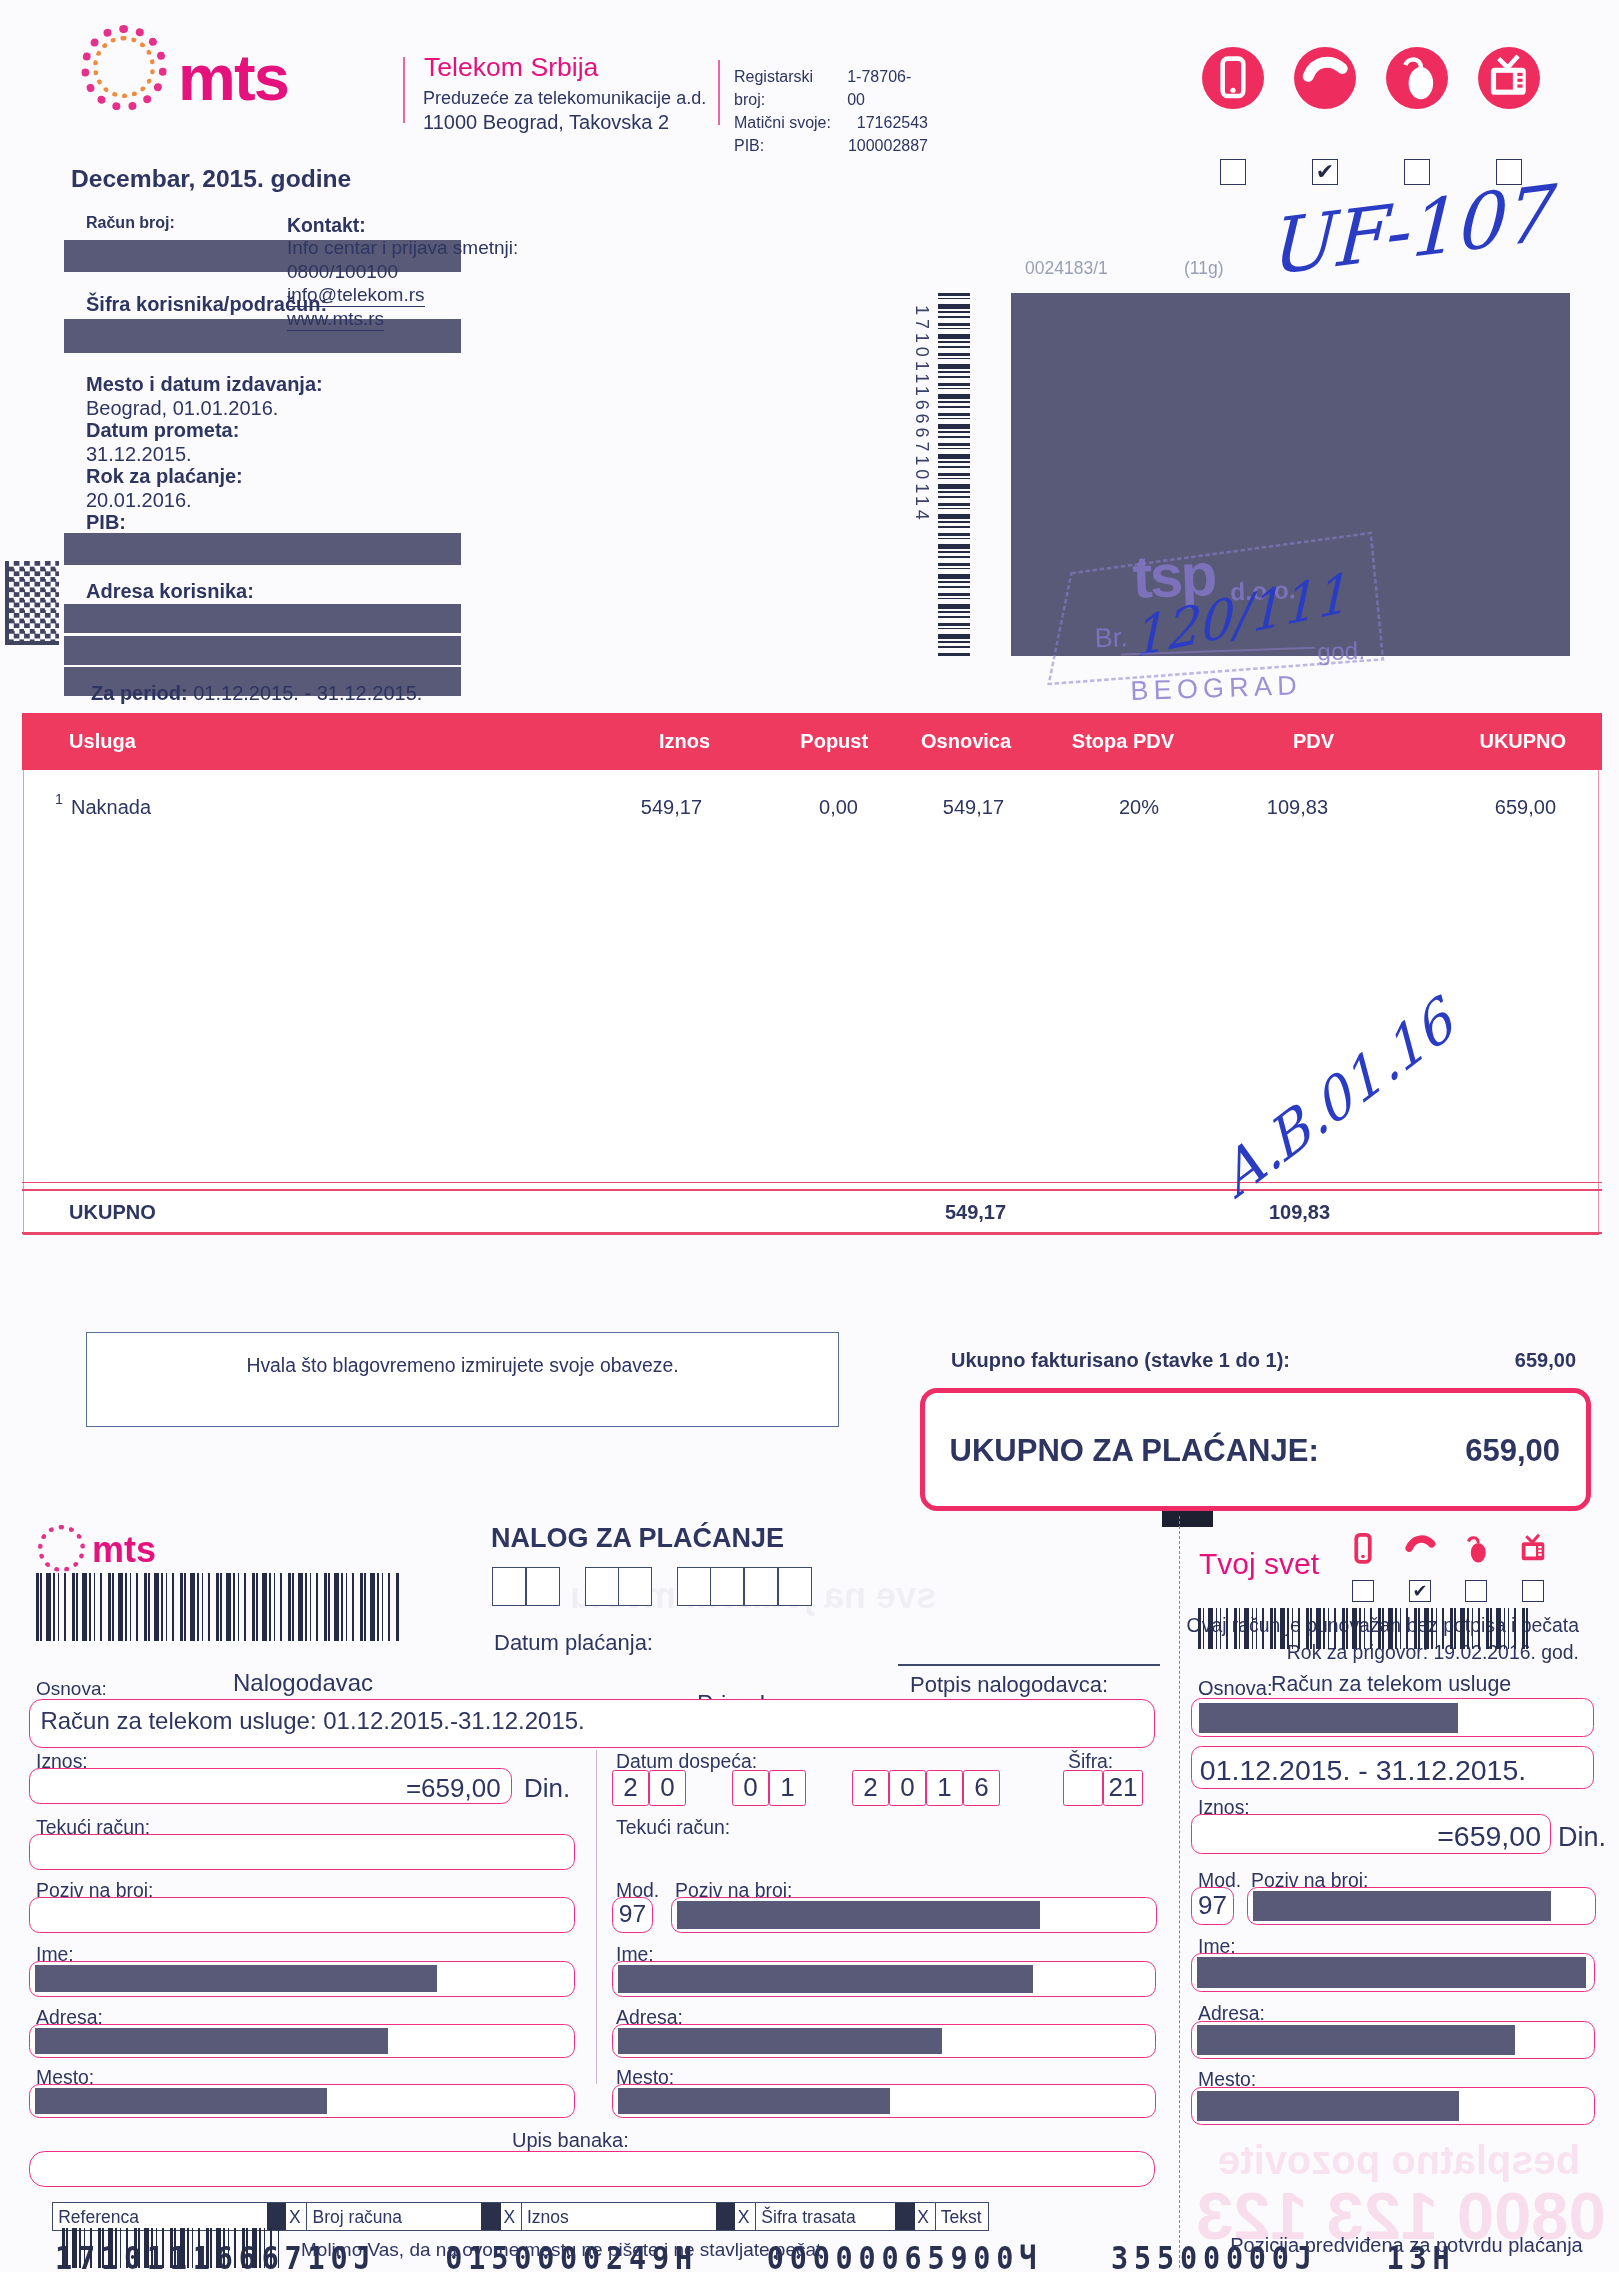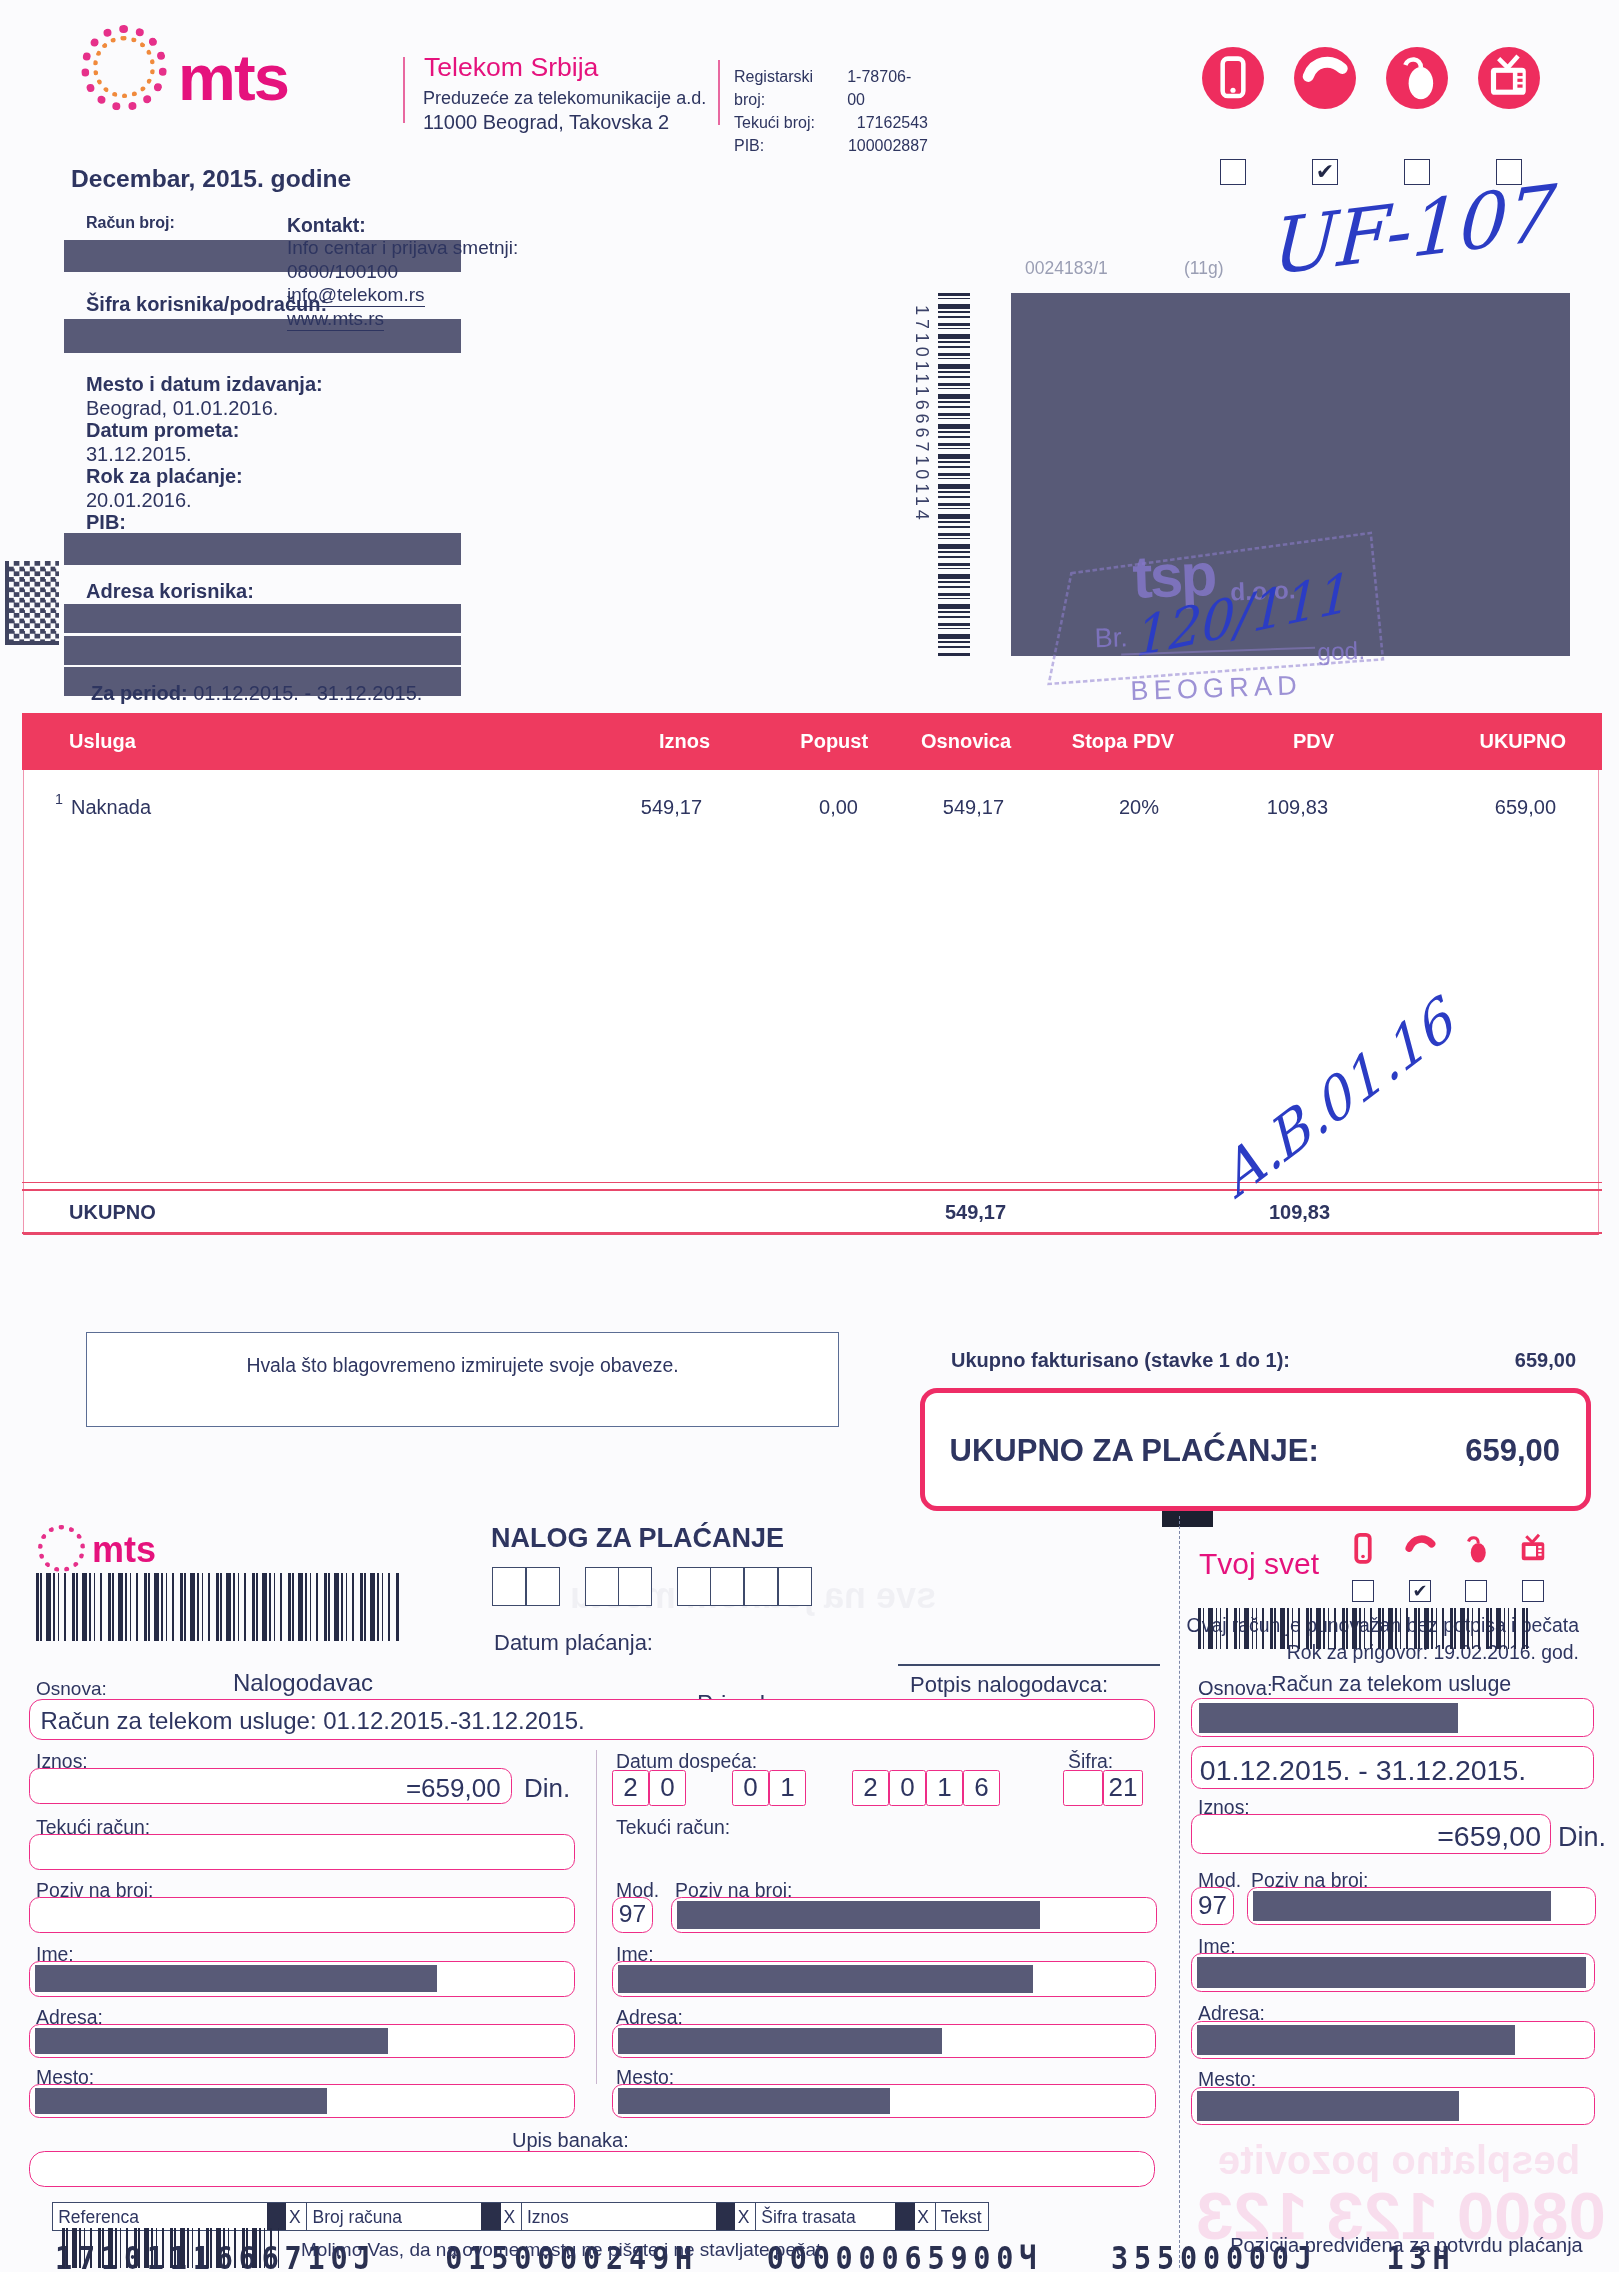--- a/index.html
+++ b/index.html
@@ -47,21 +47,21 @@
   <div class="abs" style="left:423px;top:88px;font-size:18px">Preduzeće za telekomunikacije a.d.</div>
   <div class="abs" style="left:423px;top:111px;font-size:20px">11000 Beograd, Takovska 2</div>
   <div class="abs" style="left:718px;top:60px;width:1.9px;height:65px;background:#e868a0"></div>
 
   <div class="abs" style="left:734px;top:65px;width:194px;font-size:16px;line-height:23px">
     <div style="display:flex;justify-content:space-between">
         <span>Registarski broj:</span>
         <span>1-78706-00</span>
       </div>
     <div style="display:flex;justify-content:space-between">
-        <span>Tekući broj:</span>
+        <span>Matični svoje:</span>
         <span>17162543</span>
       </div>
     <div style="display:flex;justify-content:space-between">
         <span>PIB:</span>
         <span>100002887</span>
       </div>
   </div>
 
   <div class="abs" style="left:1202px;top:47px;width:343px;height:65px">
     <svg width="62" height="62" viewBox="0 0 48 48" style="position:absolute;left:0">
@@ -205,21 +205,21 @@
   <div class="cell" style="left:778px;top:1567px;width:34px;height:39px"></div>
 
   <div class="abs bc-h" style="left:36px;top:1573px;width:363px;height:68px"></div>
   <div class="abs" style="left:494px;top:1630px;font-size:22px">Datum plaćanja:</div>
   <div class="abs" style="left:898px;top:1664px;width:262px;height:1.9px;background:#3e4a6b"></div>
   <div class="abs" style="left:910px;top:1672px;font-size:22px">Potpis nalogodavca:</div>
 
   <div class="abs" style="left:36px;top:1678px;font-size:19px">Osnova:</div>
   <div class="abs" style="left:233px;top:1669px;font-size:24px">Nalogodavac</div>
   <div class="abs" style="left:697px;top:1690px;font-size:24px">Primalac</div>
-  <div class="pbox" style="left:29px;top:1699px;width:1126px;height:41px;border-radius:13px">
+  <div class="pbox" style="left:29px;top:1699px;width:1126px;height:49px;border-radius:13px">
     <span class="abs" style="left:10.4px;top:6.5px;font-size:24px">Račun za telekom usluge: 01.12.2015.-31.12.2015.</span>
   </div>
 
   <div class="abs" style="left:36px;top:1750px;font-size:19.4px">Iznos:</div>
   <div class="pbox" style="left:29px;top:1768px;width:483px;height:36px">
     <span class="abs" style="right:10.4px;top:3.9px;font-size:26px">=659,00</span>
   </div>
   <div class="abs" style="left:524px;top:1773px;font-size:26px">Din.</div>
   <div class="abs" style="left:36px;top:1816px;font-size:19.4px">Tekući račun:</div>
   <div class="pbox" style="left:29px;top:1834px;width:546px;height:36px"></div>

